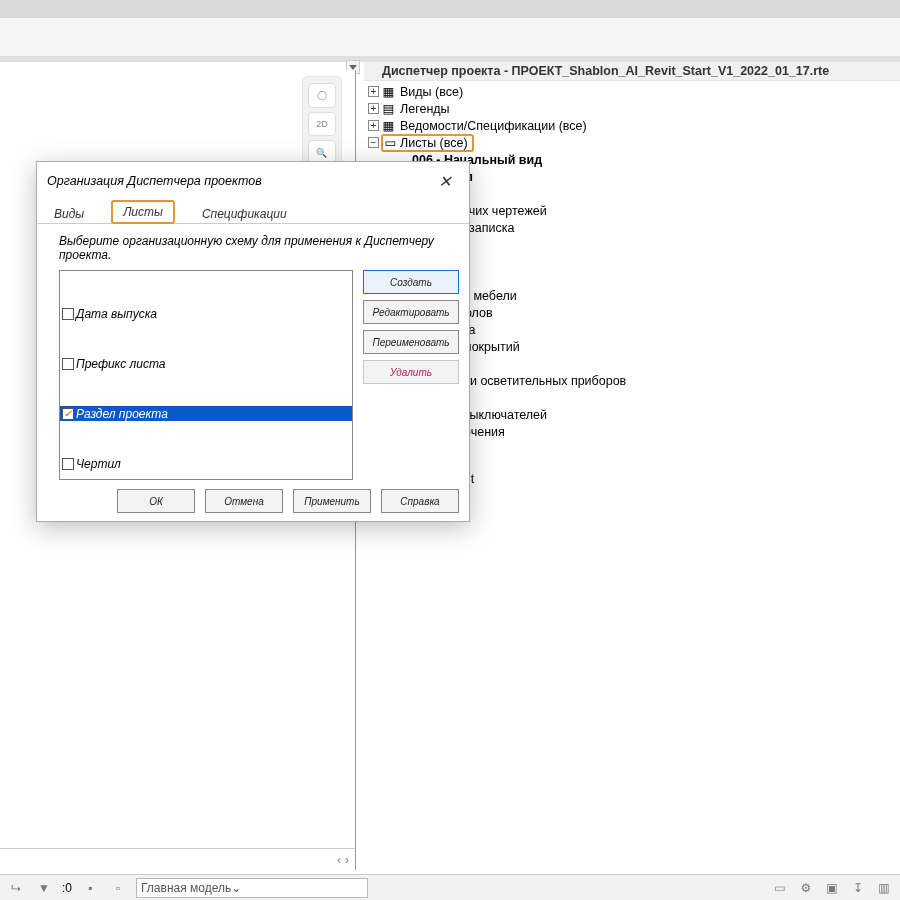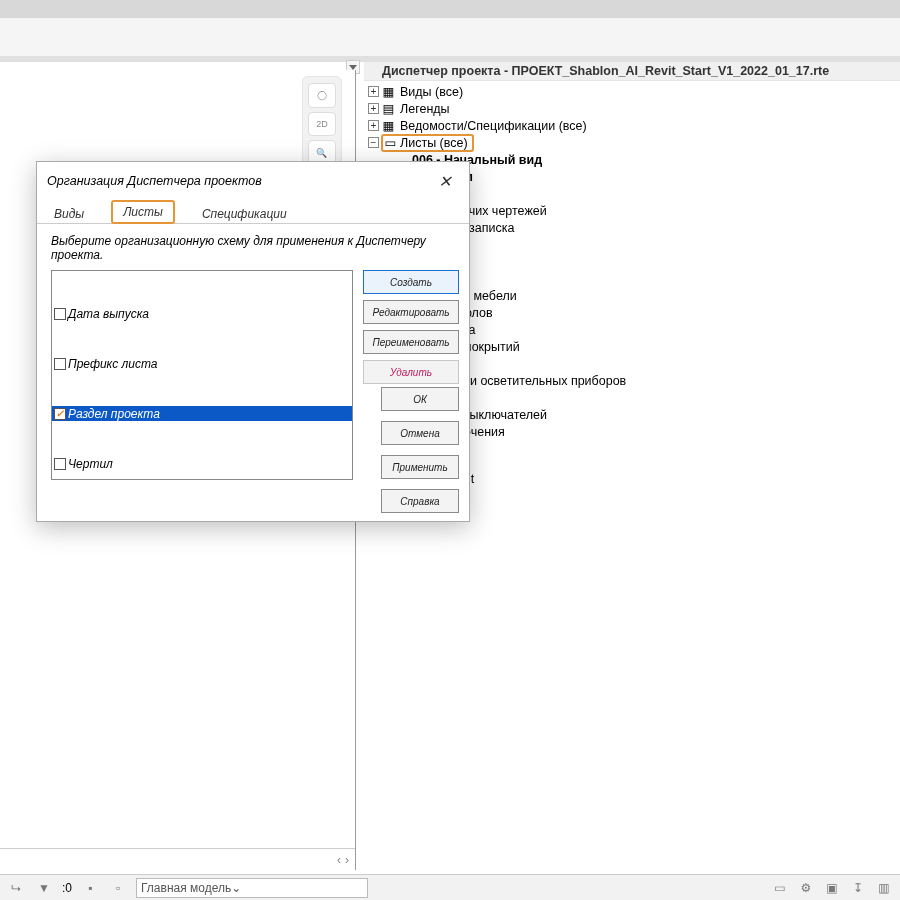--- a/index.html
+++ b/index.html
@@ -200,21 +200,21 @@
     background: transparent;
     position: relative;
     top: 1px;
   }
   .tab.active {
     border: 2px solid #e59536;
     border-radius: 3px;
     background: #fff;
   }
   .dialog-body {
-    padding: 10px 10px 4px 14px;
+    padding: 10px 10px 4px 22px;
   }
   .instr { margin-bottom: 8px; }
   .body-flex {
     display: flex;
     gap: 10px;
   }
   .listbox {
     flex: 1;
     height: 210px;
     border: 1px solid #888;
@@ -273,21 +273,20 @@
   .btn.disabled {
     color: #be185d;
     border-color: #c7c7c7;
   }
   .dialog-footer {
     position: absolute;
     bottom: 8px;
     right: 10px;
     display: flex;
     gap: 10px;
-    flex-direction: column;
   }
   .dialog-footer .btn { width: 78px; }
   
   .status-bar {
     position: absolute;
     bottom: 0;
     left: 0;
     right: 0;
     height: 26px;
     background: #f2f2f2;

